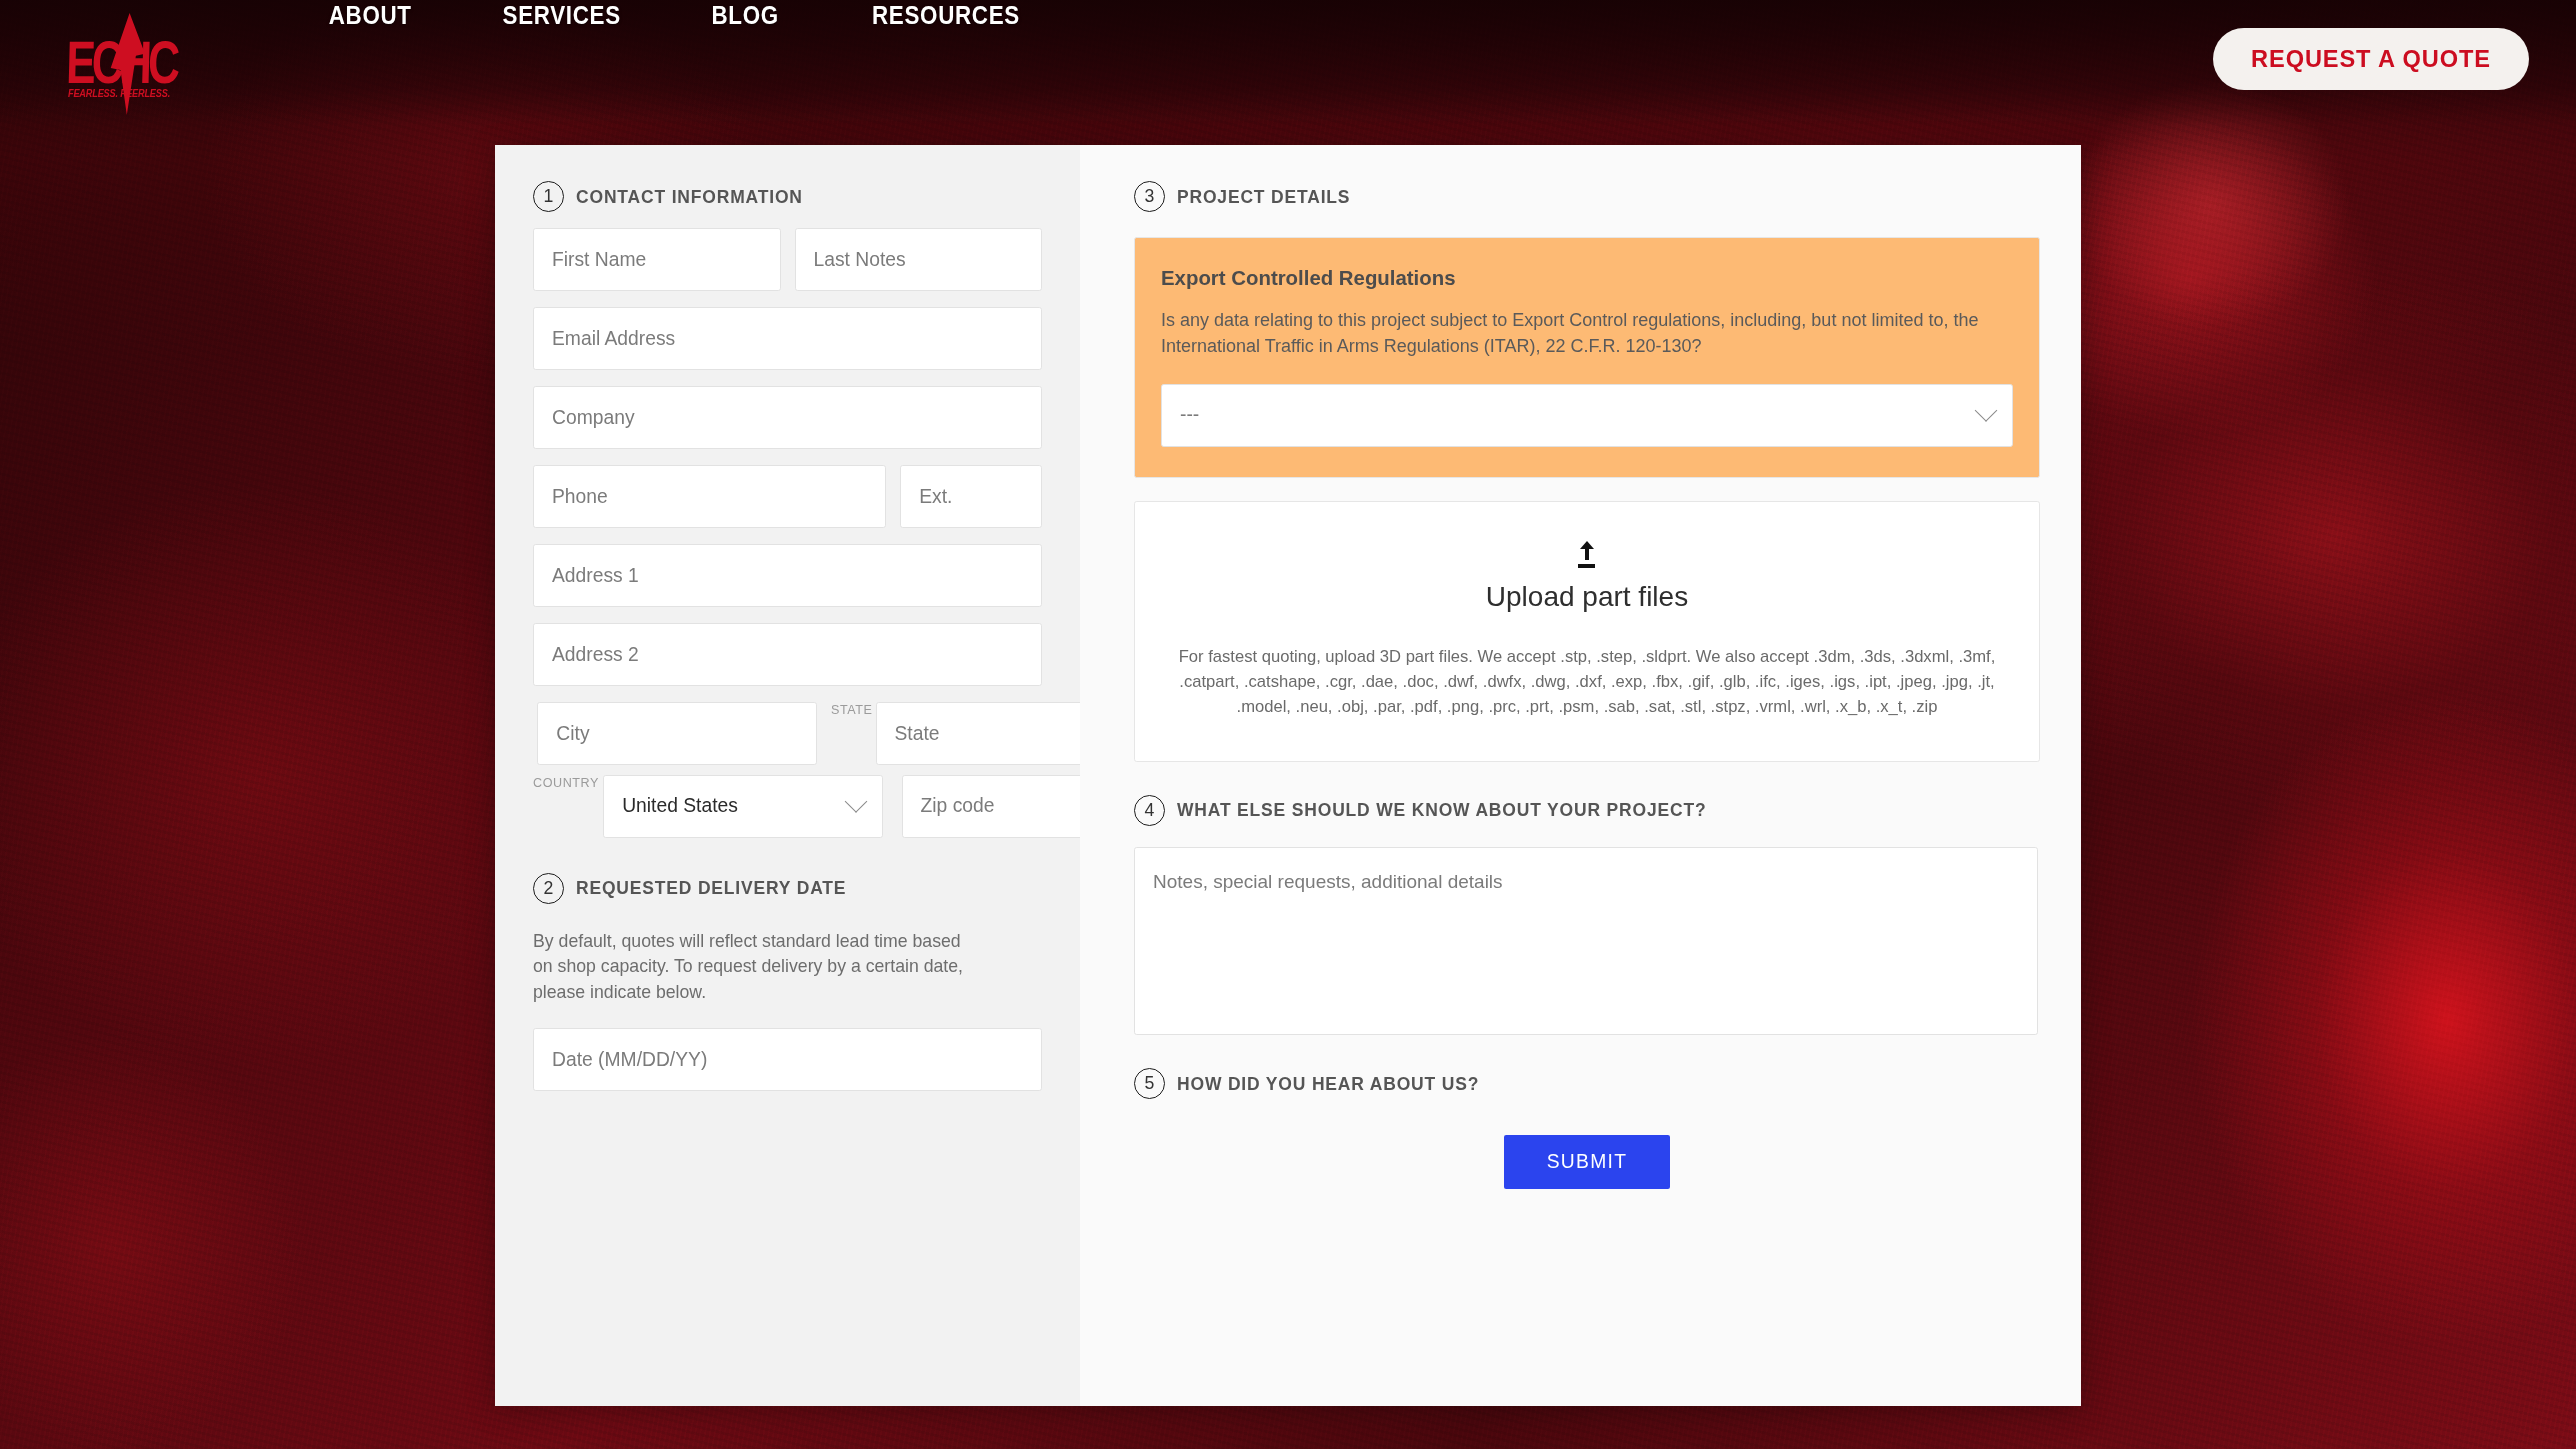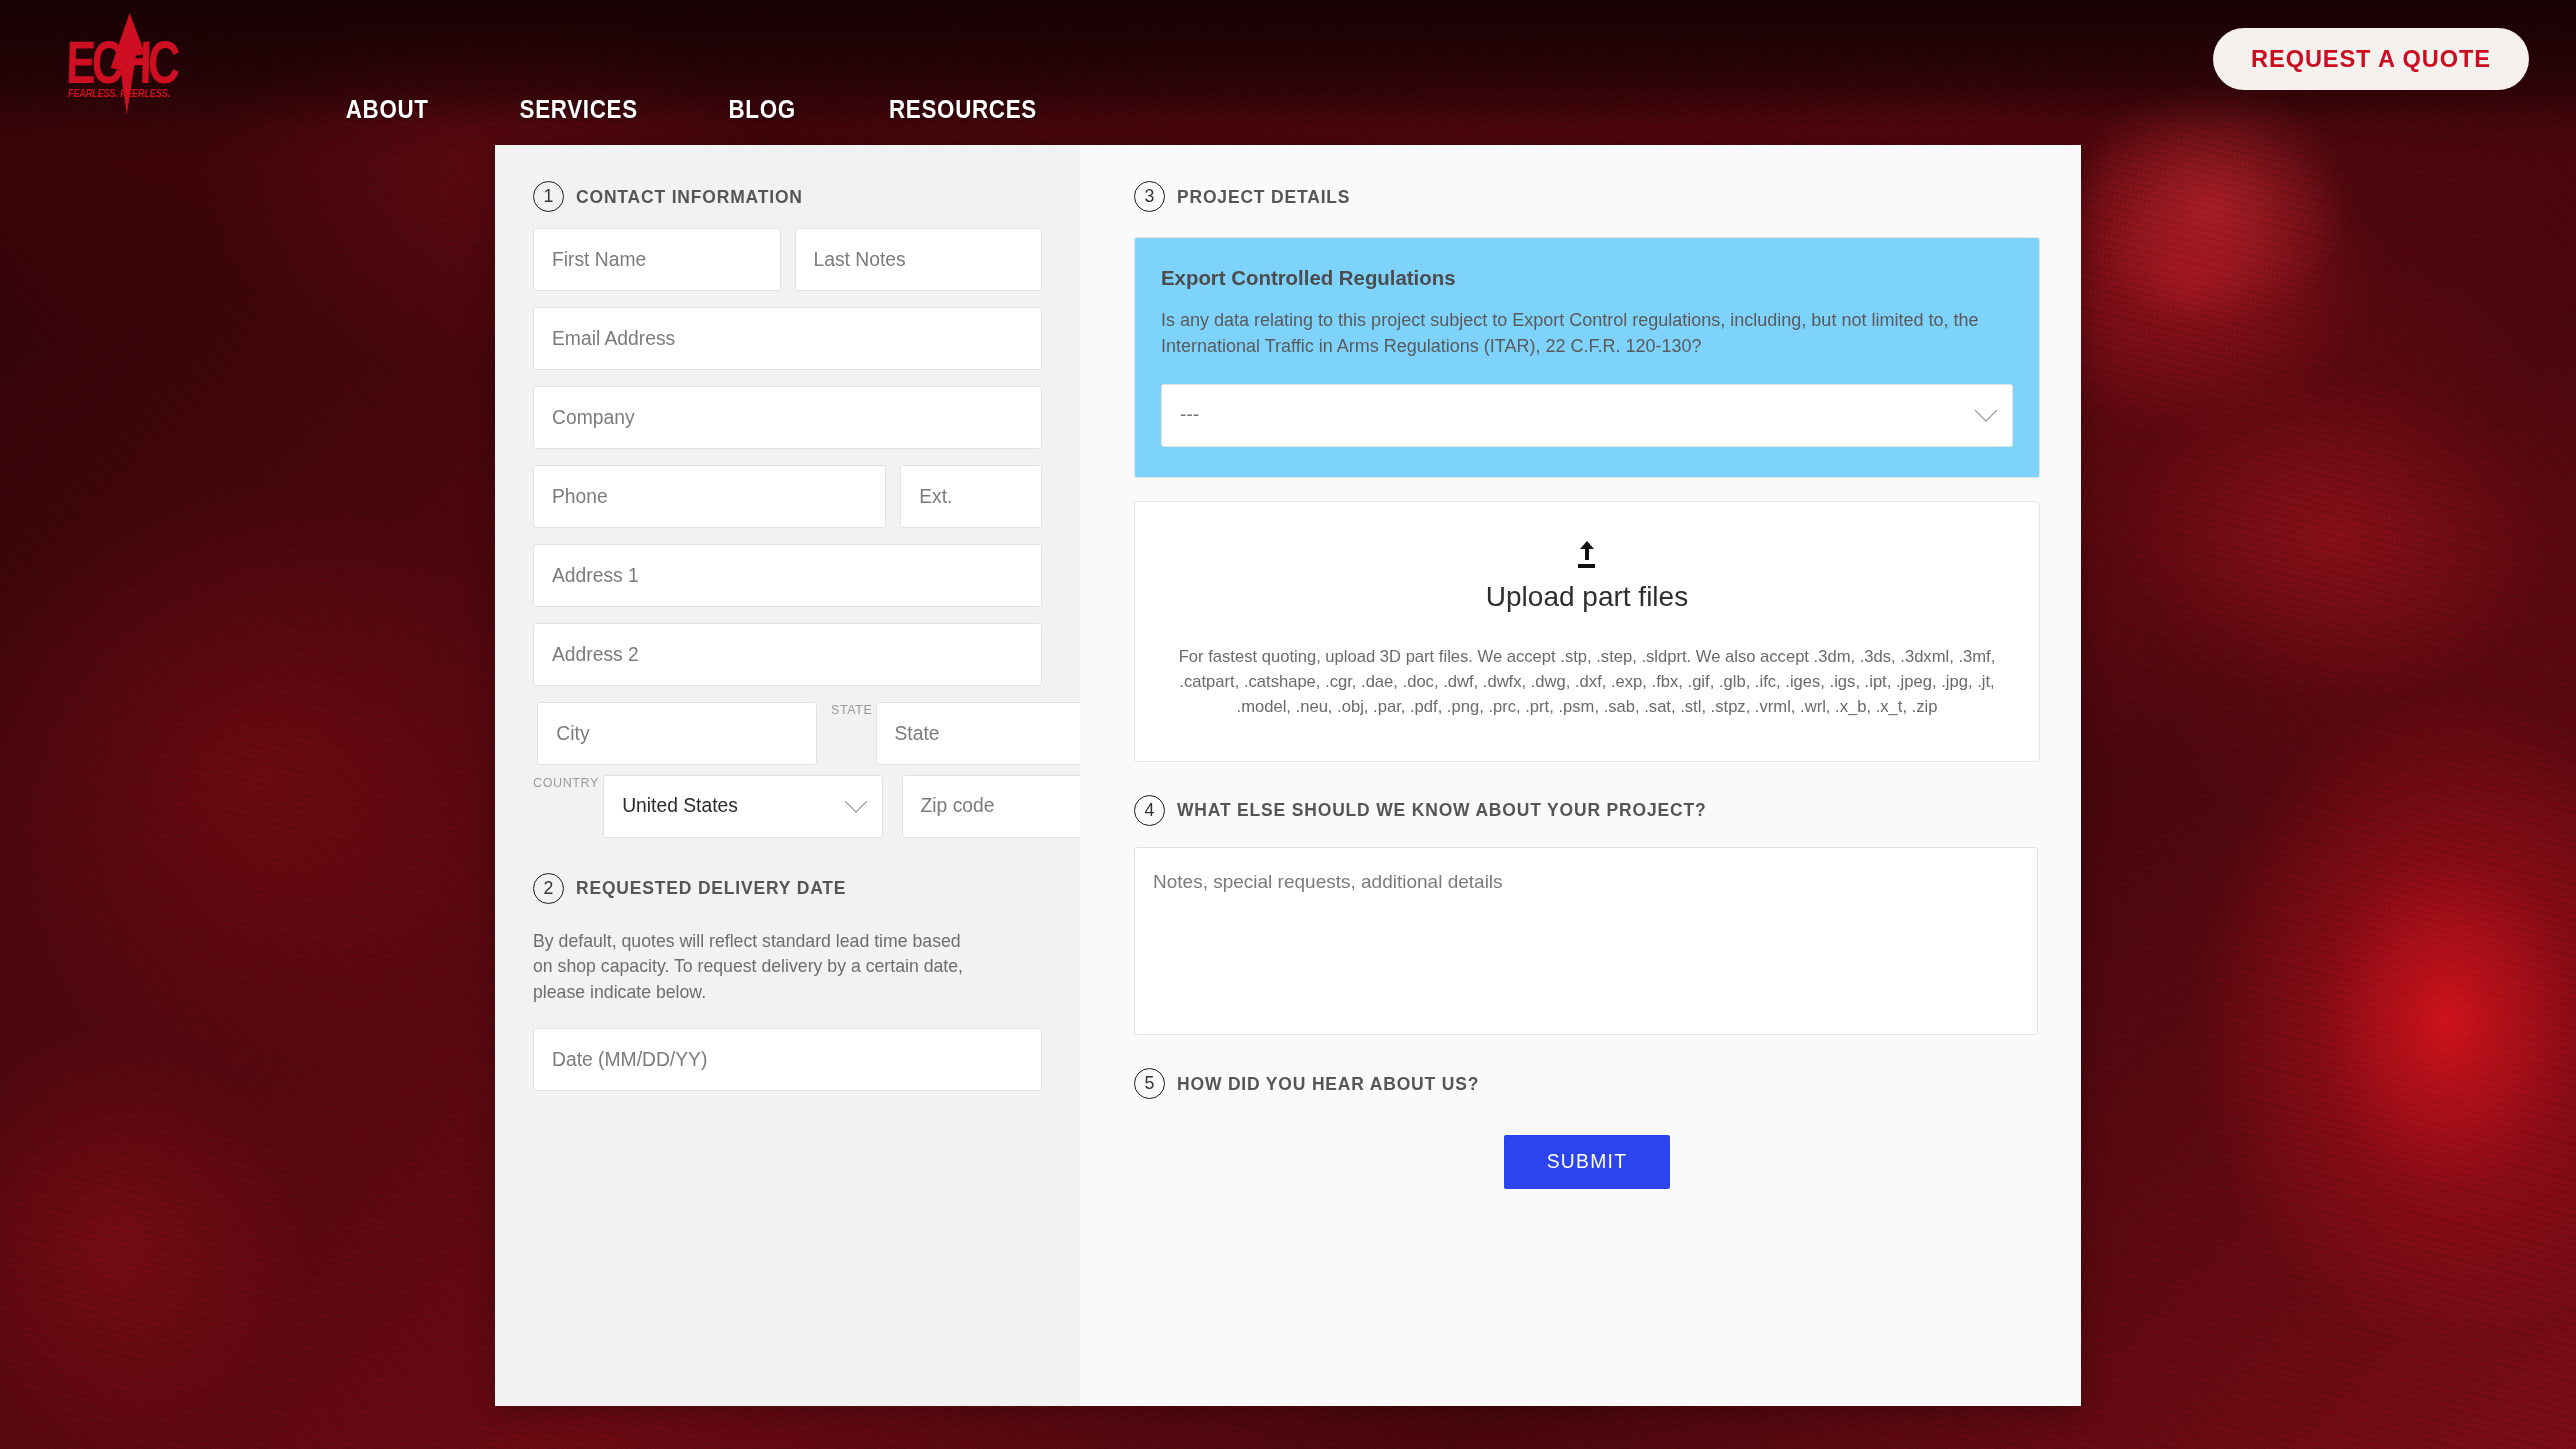--- a/index.html
+++ b/index.html
@@ -97,25 +97,25 @@
     letter-spacing: -0.2px;
     color: #CE0E21;
     transform: scaleX(0.9);
     transform-origin: left;
     white-space: nowrap;
   }
 
   
   #nav {
     position: absolute;
-    left: 339px;
+    left: 322px;
     top: 0;
     height: 125px;
     display: flex;
-    align-items: flex-end;
+    align-items: flex-start;
     gap: 0;
   }
   .nav-item {
     color: #ffffff;
     font-size: 26px;
     font-weight: 700;
     letter-spacing: 0.8px;
     transform: scaleX(0.86);
     white-space: nowrap;
     cursor: pointer;
@@ -245,21 +245,21 @@
     margin-top: 25px;
     font-size: 17.7px;
     line-height: 1.45;
     color: #6d6d6d;
     width: 445px;
   }
 
   
   .card-box {
     margin-top: 25px;
-    background: #7dd3fc;
+    background: #fdba74;
     border: 1.1px solid #E6E6E6;
     border-radius: 2.7px;
     padding: 29px 26px 30px 26px;
   }
   .card-title {
     font-size: 20.4px;
     font-weight: 700;
     color: #4c4c4c;
     margin-bottom: 17px;
   }

